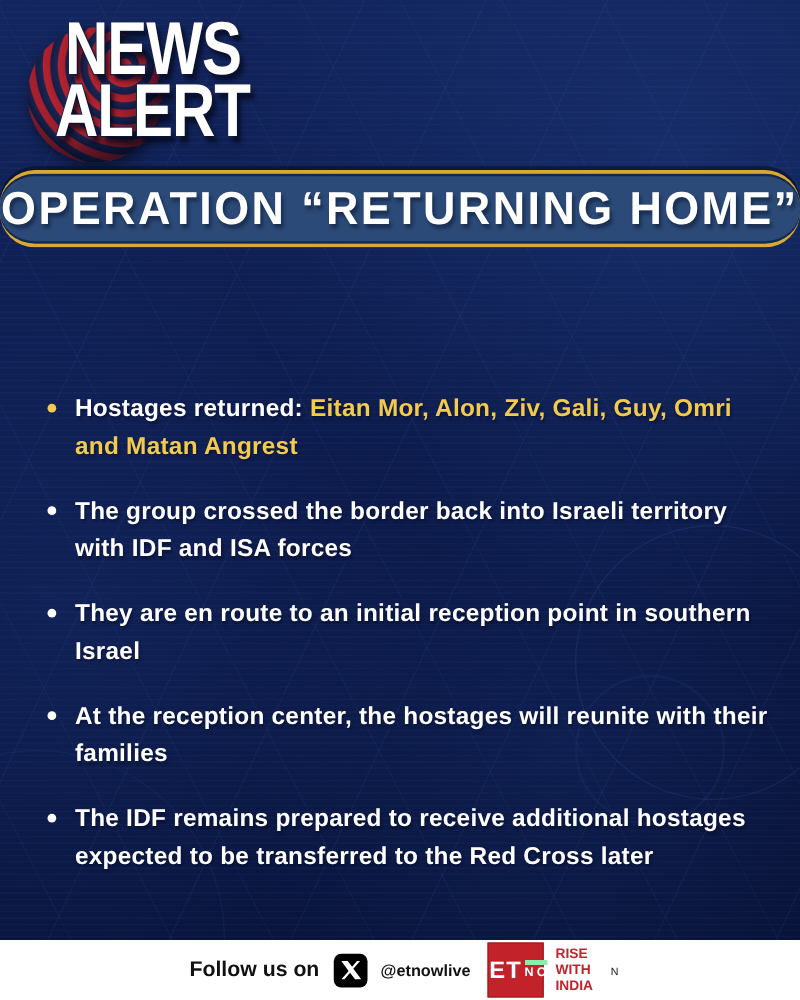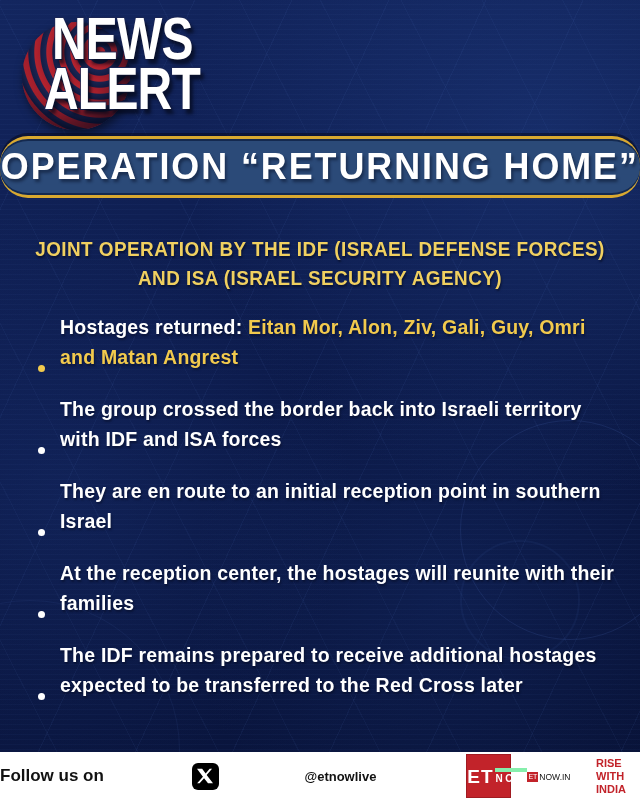--- a/index.html
+++ b/index.html
@@ -72,42 +72,42 @@
     font-size: 21px; line-height: 29px; letter-spacing: 0.5px;
     text-shadow: 1px 2px 2px rgba(5,10,30,0.6);
   }
   .subhead span { display: block; transform: scaleX(0.9); }
 
   
   .bullets {
     position: absolute; left: 38px; top: 312px; width: 578px;
   }
   .bullet {
-    display: flex; align-items: flex-end;
+    display: flex; align-items: flex-start;
     margin-bottom: 22px;
   }
   .dot {
     flex: 0 0 auto;
     width: 7px; height: 7px; border-radius: 50%;
     background: #ffffff; margin: 11px 15px 0 0;
   }
   .bullet.first .dot { background: #f2ca4d; }
   .btext {
     color: #ffffff; font-weight: bold;
     font-size: 19.5px; line-height: 30px; letter-spacing: 0.2px;
     max-width: 556px;
     text-shadow: 1px 2px 2px rgba(5,10,30,0.5);
   }
   .hl { color: #f2ca4d; }
 
   
   .footer {
     position: absolute; left: 0; right: 0; bottom: 0; height: 48px;
     background: #ffffff;
-    display: flex; align-items: center; justify-content: space-between; gap: 32px;
+    display: flex; align-items: center; justify-content: center;
   }
   .follow {
     color: #111111; font-weight: bold; font-size: 17px; margin-right: 12px;
   }
   .xicon {
     width: 27px; height: 27px; border-radius: 6px; background: #000000;
     display: flex; align-items: center; justify-content: center;
     margin-right: 10px;
   }
   .xicon svg { width: 16px; height: 16px; display: block; }
@@ -146,24 +146,20 @@
   <div class="bg-ring ring-b"></div>
   <div class="bg-ring ring-c"></div>
 
   <div class="globe"></div>
   <div class="logo-text"><span class="l1">NEWS</span><span class="l2">ALERT</span></div>
 
   <div class="band">
     <h1>OPERATION “RETURNING HOME”</h1>
   </div>
 
-  <div class="subhead">
-    <span>JOINT OPERATION BY THE IDF (ISRAEL DEFENSE FORCES)</span>
-    <span>AND ISA (ISRAEL SECURITY AGENCY)</span>
-  </div>
 
   <div class="bullets">
     <div class="bullet first">
       <span class="dot"></span>
       <span class="btext"><span>Hostages returned: </span><span class="hl">Eitan Mor, Alon, Ziv, Gali, Guy, Omri and Matan Angrest</span></span>
     </div>
     <div class="bullet">
       <span class="dot"></span>
       <span class="btext">The group crossed the border back into Israeli territory with IDF and ISA forces</span>
     </div>

